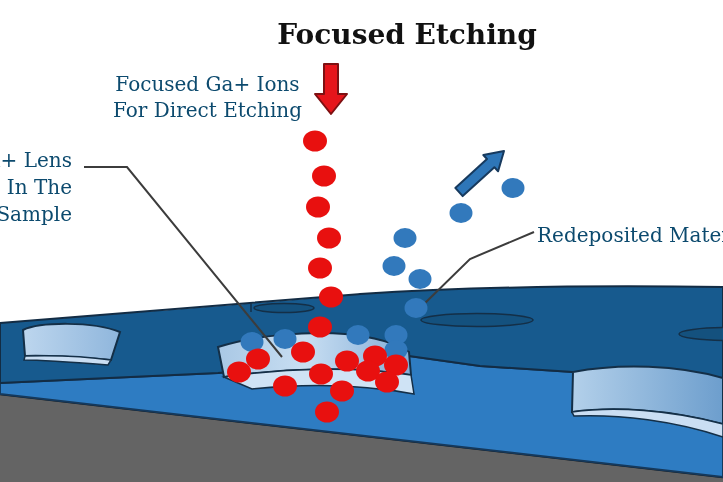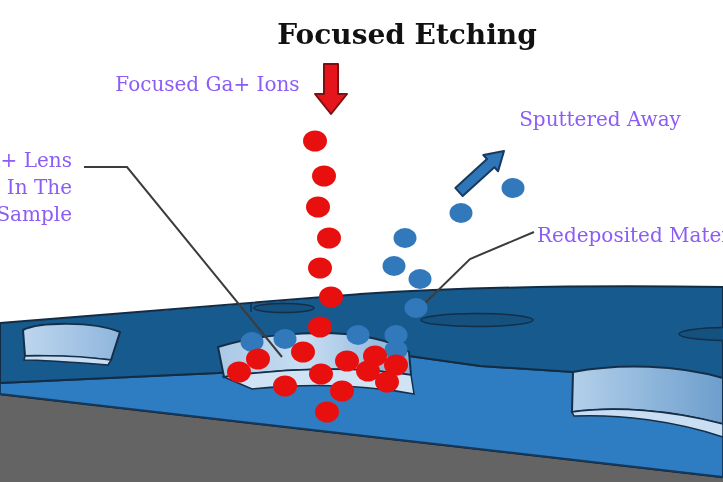--- a/index.html
+++ b/index.html
@@ -1,21 +1,21 @@
 <!DOCTYPE html>
 <html><head>
 <meta charset="utf-8">
 <style>
   html,body{margin:0;padding:0;}
   body{
     width:723px;height:482px;position:relative;overflow:hidden;background:#ffffff;
     font-family:"DejaVu Serif", serif;color:#1c1c1c;
   }
   #scene{position:absolute;left:0;top:0;}
-  .lbl{position:absolute;font-size:20px;line-height:26px;color:#8b5cf6;}
+  .lbl{position:absolute;font-size:20px;line-height:26px;color:#0c4a6e;}
   .center{text-align:center;}
   #title{
     position:absolute;left:230px;top:12px;width:354px;text-align:center;
     font-size:28px;line-height:46px;font-weight:700;color:#111;
   }
   #beam-label{left:110px;top:71px;width:195px;}
   #sputter-label{left:505px;top:106px;width:190px;}
   #redeposited-label{left:537px;top:222px;width:220px;white-space:nowrap;}
   #lens-label{left:-60px;top:147px;width:132px;text-align:right;line-height:27px;}
 </style>
@@ -102,24 +102,24 @@
 
   <path d="M324,64 L338,64 L338,94 L347,94 L331,114 L315,94 L324,94 Z" fill="#e6151b" stroke="#7e1012" stroke-width="2" stroke-linejoin="round"></path>
 
   <path d="M455.3,187.9 L462.7,196.1 L494.4,167.2 L498.1,171.2 L504,151 L483.3,155 L487,159 Z" fill="#2e76b8" stroke="#173a5e" stroke-width="2" stroke-linejoin="round"></path>
 </svg>
 
 <div id="title">Focused Etching</div>
 
 <div id="beam-label" class="lbl center">
   <div>Focused Ga+ Ions</div>
+  <div>For Direct Etching</div>
 </div>
 
 <div id="sputter-label" class="lbl center">
-  <div>Sputtered Away</div>
 </div>
 
 <div id="redeposited-label" class="lbl">Redeposited Material</div>
 
 <div id="lens-label" class="lbl">
   <div>a+ Lens</div>
   <div>d In The</div>
   <div>Sample</div>
 </div>
 

